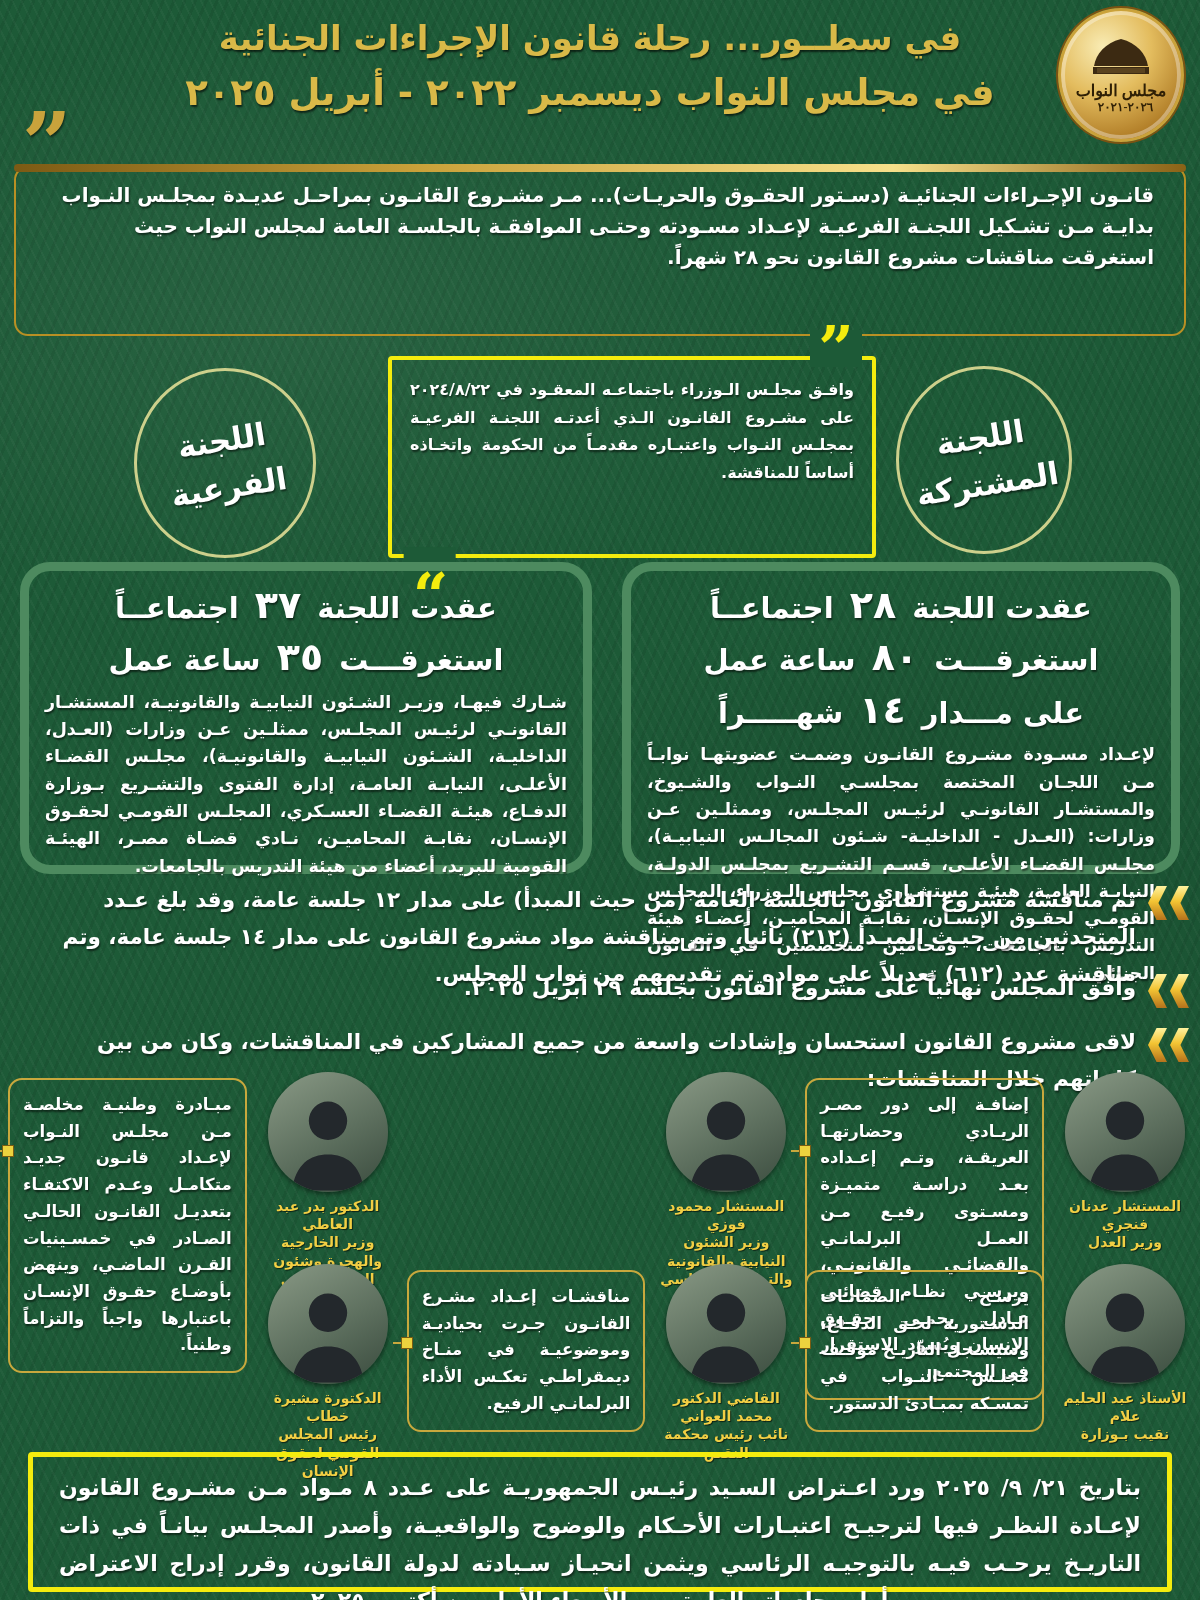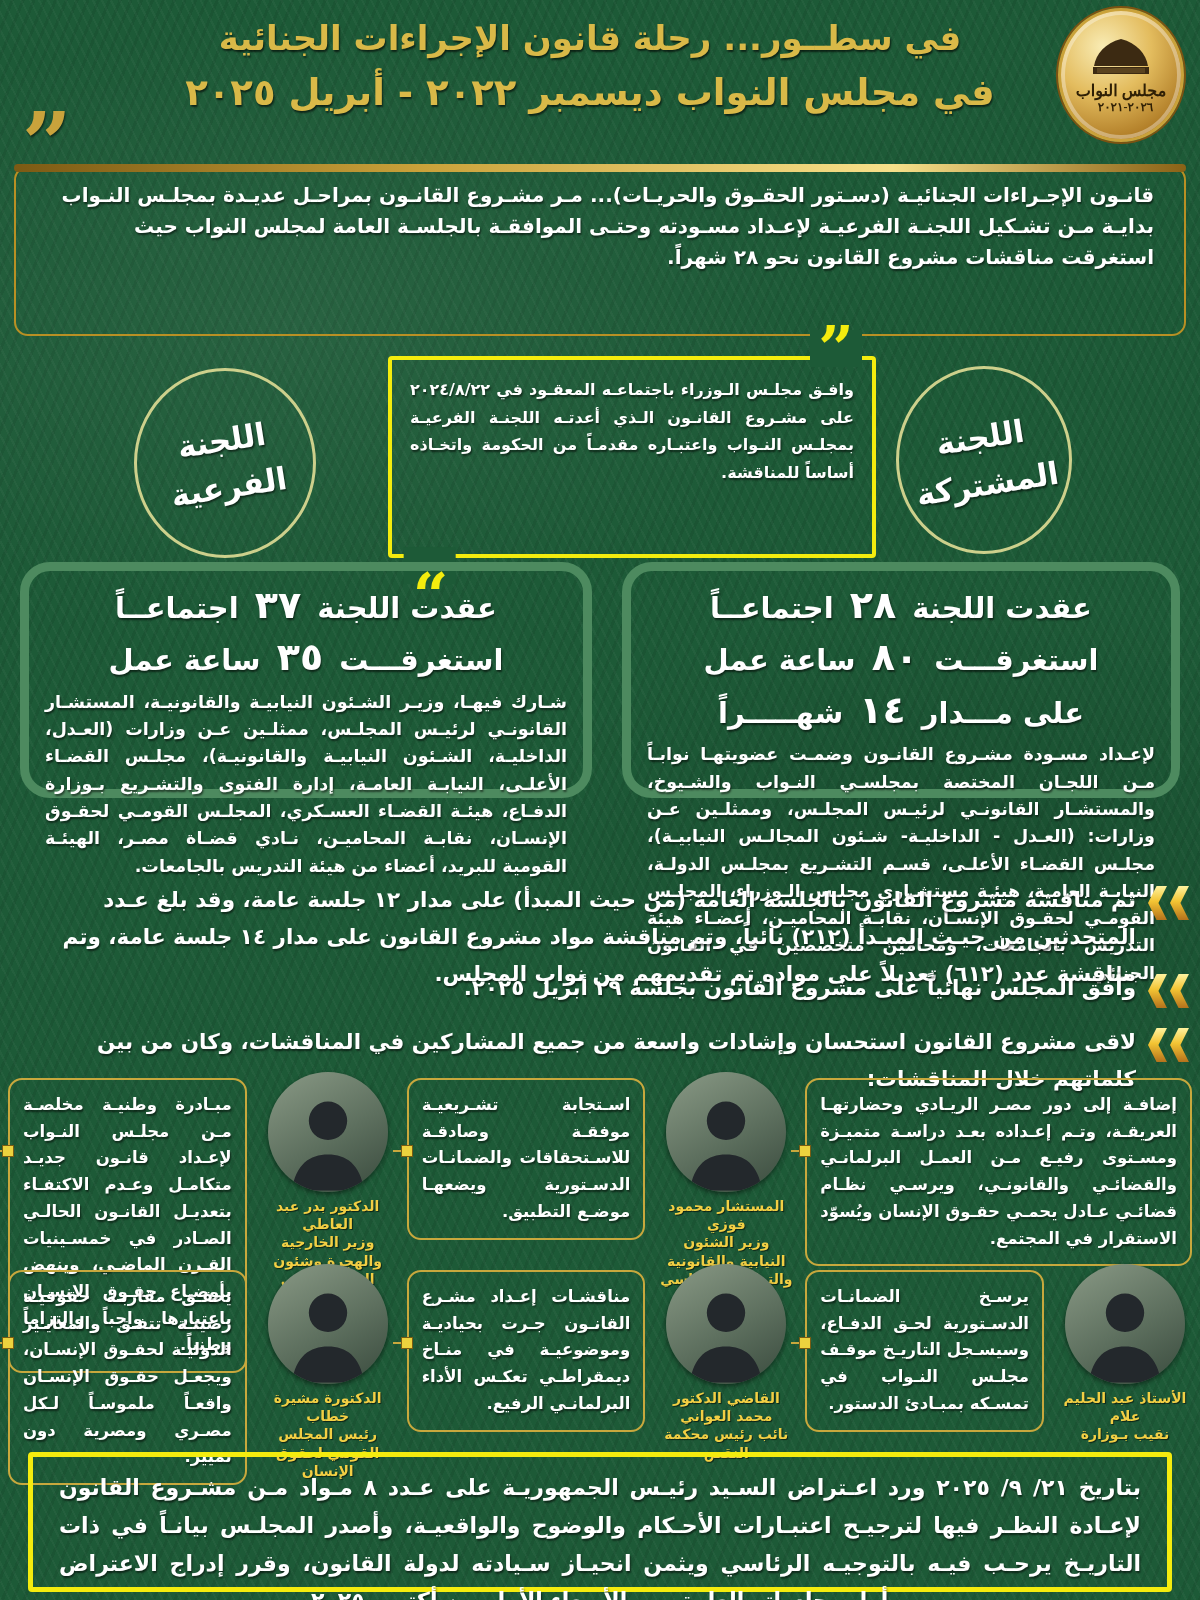--- a/index.html
+++ b/index.html
@@ -40,21 +40,21 @@
   .oval-joint{right:128px;top:366px;width:170px;height:182px;}
   .oval-sub{left:134px;top:368px;width:176px;height:184px;}
   .oval-text{transform:rotate(-9deg);text-align:center;font-size:31px;line-height:1.5;}
   .cabinet-box{position:absolute;left:388px;top:356px;width:488px;height:202px;box-sizing:border-box;
     border:4px solid #f4ec0e;border-radius:4px;padding:16px 18px 8px;}
   .cabinet-box p{margin:0;font-size:16px;line-height:1.72;text-align:justify;}
   .q-cab-tr{position:absolute;top:-30px;right:10px;font-size:62px;color:#f4ec0e;background:#1d5a37;padding:0 8px;}
   .q-cab-bl{position:absolute;bottom:-30px;left:12px;font-size:62px;color:#f4ec0e;background:#1d5a37;padding:0 8px;
     transform:rotate(180deg);}
   
-  .stat-box{position:absolute;top:562px;height:236px;box-sizing:border-box;
+  .stat-box{position:absolute;top:562px;height:312px;box-sizing:border-box;
     border:9px solid #4d8a5f;border-radius:30px;padding:8px 16px 6px;}
   .stat-sub{right:20px;width:558px;}
   .stat-joint{left:20px;width:572px;}
   .stat-h{font-size:29px;line-height:1.38;text-align:center;}
   .stat-num{font-size:38px;padding:0 6px;}
   .stat-details{margin-top:5px;font-size:17.5px;line-height:1.56;text-align:justify;}
   
   .milestone{position:absolute;right:11px;left:26px;display:flex;gap:12px;align-items:flex-start;}
   .mi-1{top:882px;} .mi-2{top:970px;} .mi-3{top:1024px;}
   .mi-icon{display:flex;gap:3px;margin-top:4px;flex:0 0 auto;}
@@ -181,36 +181,46 @@
     <span class="mi-icon">
         <i class="chev"></i>
         <i class="chev"></i>
       </span>
     <div class="mi-text w">لاقى مشروع القانون استحسان وإشادات واسعة من جميع المشاركين في المناقشات، وكان من بين كلماتهم خلال المناقشات:</div>
   </div>
 
   <div class="people-row row-1">
 
     <div class="cell">
+      <div class="photo-wrap">
+        <div class="photo">
+          <svg width="120" height="120" viewBox="0 0 100 100" aria-hidden="true">
+              <path d="M50 18a16 16 0 1 1 0 32 16 16 0 0 1 0-32zM20 92c3-22 15-30 30-30s27 8 30 30z" fill="#23282c"></path>
+            </svg>
+        </div>
+        <div class="caption">
+          <div>المستشار عدنان فنجري</div>
+            <div>وزير العدل</div>
+        </div>
+      </div>
       <div class="qbox w">إضافـة إلى دور مصـر الريـادي وحضارتهـا العريقـة، وتـم إعـداده بعـد دراسـة متميـزة ومسـتوى رفيـع مـن العمـل البرلمانـي والقضائـي والقانونـي، ويرسـي نظـام قضائـي عـادل يحمـي حقـوق الإنسان ويُسوّد الاستقرار في المجتمع.</div>
     </div>
 
     <div class="cell">
       <div class="photo-wrap">
         <div class="photo">
           <svg width="120" height="120" viewBox="0 0 100 100" aria-hidden="true">
               <path d="M50 18a16 16 0 1 1 0 32 16 16 0 0 1 0-32zM20 92c3-22 15-30 30-30s27 8 30 30z" fill="#23282c"></path>
             </svg>
         </div>
         <div class="caption">
           <div>المستشار محمود فوزي</div>
             <div>وزير الشئون النيابية والقانونية والتواصل السياسي</div>
         </div>
       </div>
-      <div class="qbox w">اسـتجابة تشـريعيـة موفقـة وصادقـة للاسـتحقاقات والضمانـات الدسـتورية ويضعهـا موضـع التطبيق.</div>
     </div>
 
     <div class="cell">
       <div class="photo-wrap">
         <div class="photo">
           <svg width="120" height="120" viewBox="0 0 100 100" aria-hidden="true">
               <path d="M50 18a16 16 0 1 1 0 32 16 16 0 0 1 0-32zM20 92c3-22 15-30 30-30s27 8 30 30z" fill="#23282c"></path>
             </svg>
         </div>
         <div class="caption">
@@ -260,21 +270,20 @@
         <div class="photo">
           <svg width="120" height="120" viewBox="0 0 100 100" aria-hidden="true">
               <path d="M50 18a16 16 0 1 1 0 32 16 16 0 0 1 0-32zM20 92c3-22 15-30 30-30s27 8 30 30z" fill="#23282c"></path>
             </svg>
         </div>
         <div class="caption">
           <div>الدكتورة مشيرة خطاب</div>
             <div>رئيس المجلس القومي لحقوق الإنسان</div>
         </div>
       </div>
-      <div class="qbox w">يحقـق مقاربـة حقوقيـة رصينـة تتفـق والمعايـير الدوليـة لحقـوق الإنسـان، ويجعـل حقـوق الإنسـان واقعـاً ملموسـاً لـكل مصـري ومصرية دون تمييز.</div>
     </div>
 
   </div>
 
   <div class="footer-box">
     <p class="w">بتاريخ ٢١/ ٩/ ٢٠٢٥ ورد اعـتراض السـيد رئيـس الجمهوريـة على عـدد ٨ مـواد مـن مشـروع القانون لإعـادة النظـر فيها لترجيـح اعتبـارات الأحـكام والوضوح والواقعيـة، وأصدر المجلـس بيانـاً في ذات التاريـخ يرحـب فيـه بالتوجيـه الرئاسي ويثمن انحيـاز سـيادته لدولة القانون، وقرر إدراج الاعتراض بأولى جلساته العامة يوم الأربعاء الأول من أكتوبر ٢٠٢٥.</p>
   </div>
 
 </div>
 

